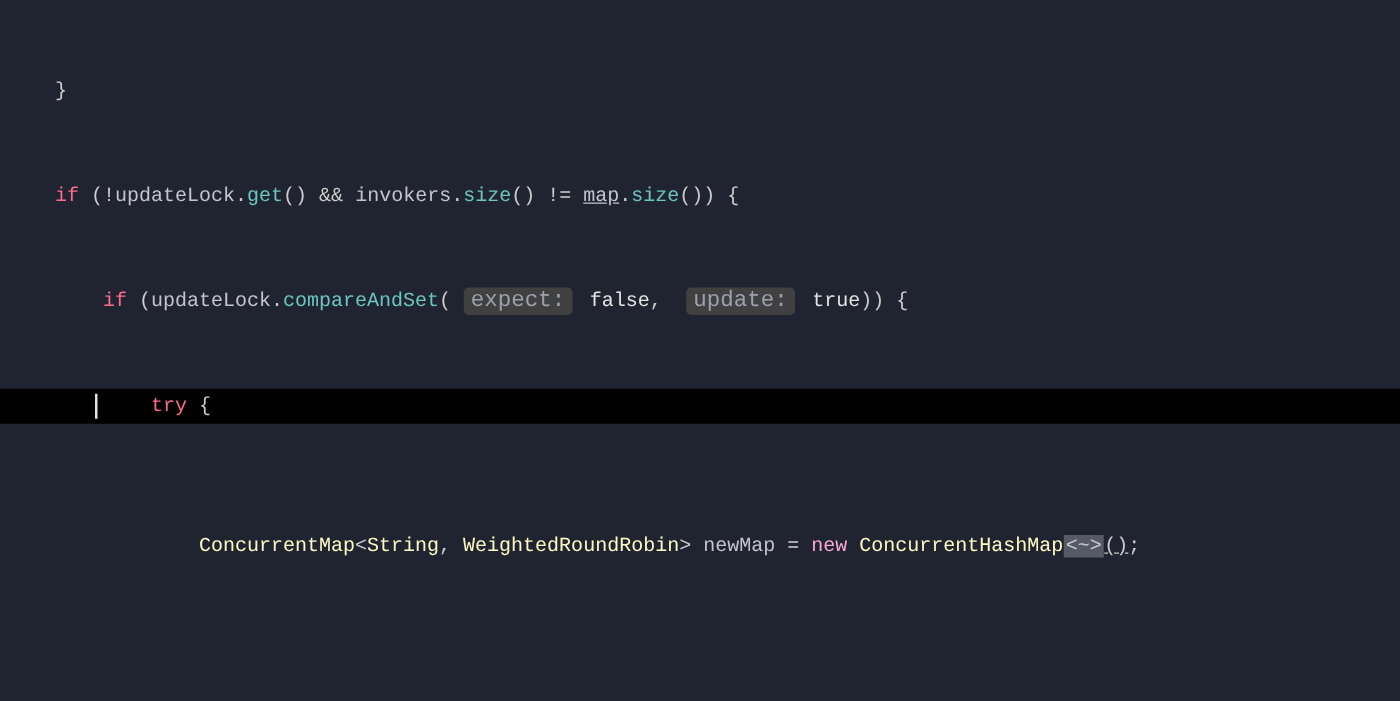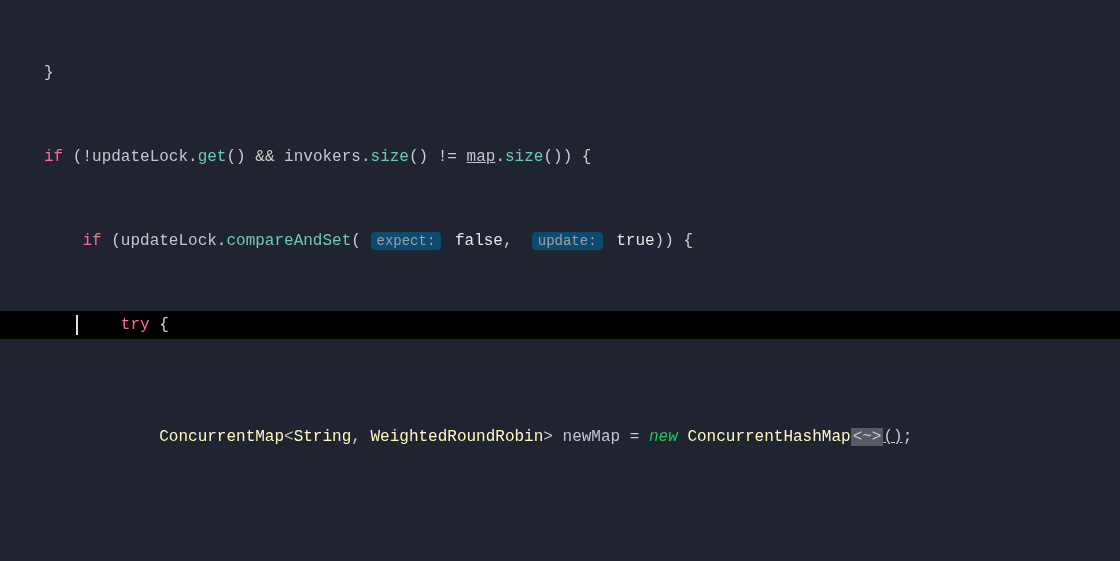--- a/index.html
+++ b/index.html
@@ -40,34 +40,34 @@
   
   .kw  { color: #ff6b8d; }       
   .id  { color: #c4c4d0; }       
   .fn  { color: #6cc7c0; margin-top: 20px; }       
   .ty  { color: #fef9c3; }       
   .pn  { color: #cccccc; }
   .cm  { color: #848a96; font-style: italic; } 
   .bool{ color: #e5e5e5; font-family: Liberation Mono, monospace; } 
   .hint{
     color: #9aa0ad;
-    background: #0c4a6e;
+    background: #404040;
     border-radius: 4px;
     padding: 1px 6px;
     margin: 0 4px 0 0;
-    font-size: 14px;
+    font-size: 18px;
     font-style: normal;
   }
   .diamond {
     background: #555a66;
     padding: 0 2px;
     color: #cccccc;
   }
   .und { text-decoration: underline; text-decoration-color: currentColor; text-align: right; }
-  .newkw { color: #22c55e; font-style: italic; }
+  .newkw { color: #f9a8d4; }
 </style>
 </head>
 <body>
 
 <div class="editor">
 
 <div class="line"><span class="pn">}</span></div>
 
 <div class="line"><span class="kw">if</span> <span class="pn">(</span><span class="pn">!</span><span class="id">updateLock</span><span class="pn">.</span><span class="fn">get</span><span class="pn">(</span><span class="pn">)</span> <span class="pn">&amp;&amp;</span> <span class="id">invokers</span><span class="pn">.</span><span class="fn">size</span><span class="pn">(</span><span class="pn">)</span> <span class="pn">!=</span> <span class="id und">map</span><span class="pn">.</span><span class="fn">size</span><span class="pn">(</span><span class="pn">)</span><span class="pn">)</span> <span class="pn">{</span></div>
 

